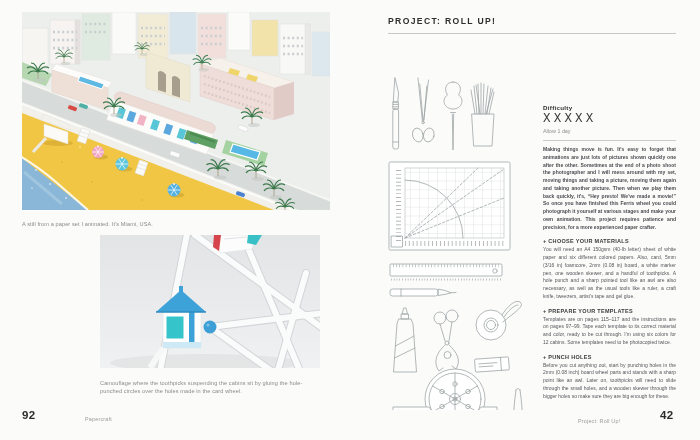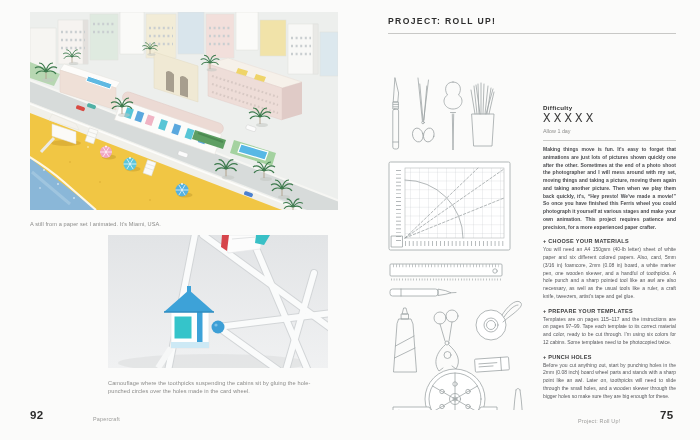--- a/index.html
+++ b/index.html
@@ -1,21 +1,21 @@
 <!DOCTYPE html>
 <html><head>
 <meta charset="utf-8">
 <style>
   html,body{margin:0;padding:0;}
   body{
     width:700px;height:440px;background:#fbfbfa;position:relative;overflow:hidden;
     font-family:"Liberation Sans","DejaVu Sans",sans-serif;color:#3a3a3a;
   }
   .page{position:absolute;top:0;height:428px;width:350px;}
-  .page.left{left:8px;} .page.right{left:350px;}
+  .page.left{left:0;} .page.right{left:350px;}
 
   figure{margin:0;position:absolute;}
   .fig1{left:22px;top:12px;width:308px;height:198px;}
   .fig2{left:100px;top:235px;width:220px;height:133px;}
   .fig1 svg,.fig2 svg{display:block;width:100%;height:100%;}
 
   .cap{position:absolute;font-size:5.6px;line-height:1.55;color:#8b8b89;letter-spacing:0.1px;}
   .cap1{left:22px;top:214px;width:300px;}
   .cap2{left:100px;top:373px;width:212px;}
 
@@ -432,14 +432,14 @@
     <p class="body-p">You will need an A4 150gsm (40-lb letter) sheet of white paper and six different colored papers. Also, card, 5mm (3/16 in) foamcore, 2mm (0.08 in) board, a white marker pen, one wooden skewer, and a handful of toothpicks. A hole punch and a sharp pointed tool like an awl are also necessary, as well as the usual tools like a ruler, a craft knife, tweezers, artist's tape and gel glue.</p>
 
     <h3 class="sec-h">+ PREPARE YOUR TEMPLATES</h3>
     <p class="body-p">Templates are on pages 115–117 and the instructions are on pages 97–99. Tape each template to its correct material and color, ready to be cut through. I'm using six colors for 12 cabins. Some templates need to be photocopied twice.</p>
 
     <h3 class="sec-h">+ PUNCH HOLES</h3>
     <p class="body-p">Before you cut anything out, start by punching holes in the 2mm (0.08 inch) board wheel parts and stands with a sharp point like an awl. Later on, toothpicks will need to slide through the small holes, and a wooden skewer through the bigger holes so make sure they are big enough for these.</p>
   </div>
 
   <div class="running running-right">Project: Roll Up!</div>
-  <div class="folio folio-right">75</div>
+  <div class="folio folio-right">42</div>
 </div>
 
 </body></html>

